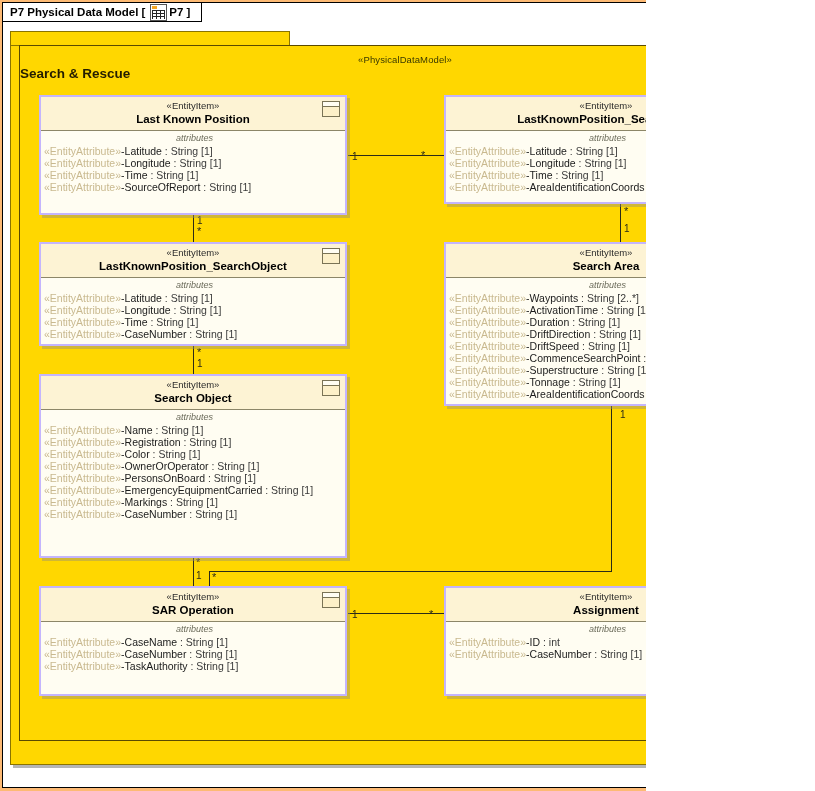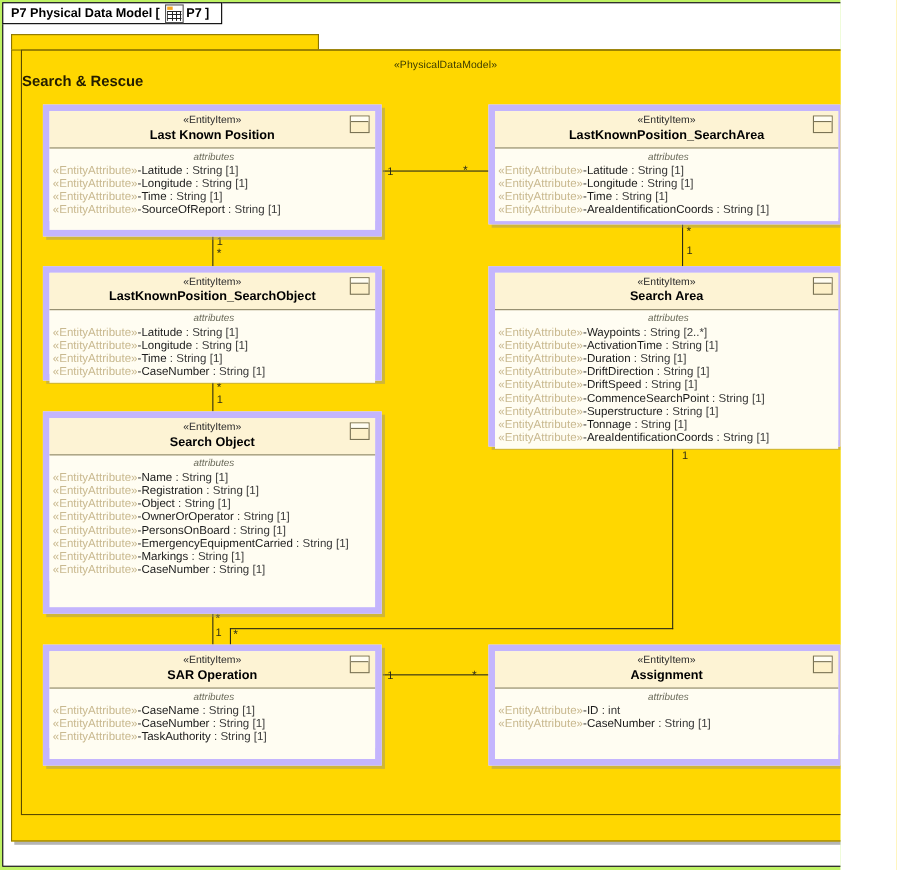--- a/index.html
+++ b/index.html
@@ -1,17 +1,17 @@
 <!DOCTYPE html>
 <html><head>
 <meta charset="utf-8">
 <style>
   html,body{margin:0;padding:0;background:#ffffff;}
   body{font-family:"Liberation Sans",sans-serif;}
-  #canvas{position:relative;width:764px;height:791px;overflow:hidden;background:#bef264;}
+  #canvas{position:relative;width:646px;height:791px;overflow:hidden;background:#fdba74;}
 
   
   .frame{position:absolute;left:2px;top:2px;width:809px;height:786px;border:1px solid #000;box-sizing:border-box;background:#fff;}
   .frame-tab{position:absolute;left:2px;top:2px;height:20px;box-sizing:border-box;
     border:1px solid #000;background:#fff;display:flex;align-items:center;padding:0 8px 0 7px;
     font-size:11.5px;font-weight:bold;color:#000;white-space:nowrap;}
   .frame-tab .bracket{font-weight:bold;margin:0 3px;}
   .diagram-icon{display:inline-block;width:15px;height:15px;border:1px solid #555;background:#fff;position:relative;margin:0 2px;vertical-align:middle;}
   .diagram-icon::before{content:"";position:absolute;left:1px;top:1px;width:5px;height:3px;background:#f5a623;}
   .diagram-icon::after{content:"";position:absolute;left:1px;top:5px;right:1px;bottom:1px;
@@ -26,21 +26,21 @@
   
   .inner-pkg{position:absolute;left:19px;top:45px;width:772px;height:696px;background:#ffd700;border:1px solid #5a4a00;box-sizing:border-box;}
   .inner-pkg-stereo{position:absolute;left:0;right:0;top:8px;text-align:center;font-size:9.5px;color:#3a3a00;letter-spacing:.1px;}
   .inner-pkg-name{position:absolute;left:0;right:0;top:20px;font-size:13.5px;font-weight:bold;color:#241d00;}
   .pkg-corner-icon{position:absolute;right:7px;top:8px;width:15px;height:15px;border:1px solid #3a3000;background:#ffd700;}
   .pkg-corner-icon::before{content:"";position:absolute;left:2px;top:2px;width:10px;height:10px;border:1.6px solid #2a2300;border-radius:50%;
     border-right-color:transparent;}
   .pkg-corner-icon::after{content:"";position:absolute;left:5px;top:1px;border-left:4px solid transparent;border-right:4px solid transparent;border-top:4px solid #2a2300;}
 
   
-  .entity{position:absolute;background:#fffdf2;border:6px solid #c4b5fd;box-sizing:border-box;
+  .entity{position:absolute;background:#fffdf2;border:2px solid #c4b5fd;box-sizing:border-box;
     box-shadow:3px 3px 0 rgba(150,145,120,.45);}
   .entity-head{position:relative;background:#fdf3d4;border-bottom:1px solid #8c8668;padding:3px 0 4px 0;}
   .entity-stereo{text-align:center;font-size:9.5px;color:#2b2b2b;line-height:12px;}
   .entity-name{text-align:center;font-size:11.5px;font-weight:bold;color:#000;line-height:14px;}
   .entity-icon{position:absolute;right:5px;top:4px;width:16px;height:14px;border:1px solid #7a7355;background:#fdf0c8;}
   .entity-icon::before{content:"";position:absolute;left:0;top:0;right:0;height:4px;background:#fffdf2;border-bottom:1px solid #7a7355;}
   .entity-body{padding:2px 0 4px 3px;background:#fffdf2;}
   .attrs-label{text-align:center;font-size:9px;font-style:italic;color:#6b6b5a;line-height:11px;margin-bottom:1px;}
   .attr{font-size:10.5px;line-height:12px;white-space:nowrap;color:#1b1b1b;}
   .attr .stereo{color:#c9b98f;}
@@ -178,21 +178,21 @@
   <div class="entity" style="left:39px;top:374px;width:308px;height:184px;">
     <div class="entity-head">
       <div class="entity-stereo">«EntityItem»</div>
       <div class="entity-name">Search Object</div>
       <div class="entity-icon"></div>
     </div>
     <div class="entity-body">
       <div class="attrs-label">attributes</div>
       <div class="attr"><span class="stereo">«EntityAttribute»</span><span class="vis">-</span><span class="aname">Name</span><span class="atype"> : </span><span class="atype">String</span> <span class="amult">[1]</span></div>
       <div class="attr"><span class="stereo">«EntityAttribute»</span><span class="vis">-</span><span class="aname">Registration</span><span class="atype"> : </span><span class="atype">String</span> <span class="amult">[1]</span></div>
-      <div class="attr"><span class="stereo">«EntityAttribute»</span><span class="vis">-</span><span class="aname">Object</span><span class="atype"> : </span><span class="atype">String</span> <span class="amult">[1]</span></div>
+      <div class="attr"><span class="stereo">«EntityAttribute»</span><span class="vis">-</span><span class="aname">Color</span><span class="atype"> : </span><span class="atype">String</span> <span class="amult">[1]</span></div>
       <div class="attr"><span class="stereo">«EntityAttribute»</span><span class="vis">-</span><span class="aname">OwnerOrOperator</span><span class="atype"> : </span><span class="atype">String</span> <span class="amult">[1]</span></div>
       <div class="attr"><span class="stereo">«EntityAttribute»</span><span class="vis">-</span><span class="aname">PersonsOnBoard</span><span class="atype"> : </span><span class="atype">String</span> <span class="amult">[1]</span></div>
       <div class="attr"><span class="stereo">«EntityAttribute»</span><span class="vis">-</span><span class="aname">EmergencyEquipmentCarried</span><span class="atype"> : </span><span class="atype">String</span> <span class="amult">[1]</span></div>
       <div class="attr"><span class="stereo">«EntityAttribute»</span><span class="vis">-</span><span class="aname">Markings</span><span class="atype"> : </span><span class="atype">String</span> <span class="amult">[1]</span></div>
       <div class="attr"><span class="stereo">«EntityAttribute»</span><span class="vis">-</span><span class="aname">CaseNumber</span><span class="atype"> : </span><span class="atype">String</span> <span class="amult">[1]</span></div>
     </div>
   </div>
 
   <div class="entity" style="left:39px;top:586px;width:308px;height:110px;">
     <div class="entity-head">

